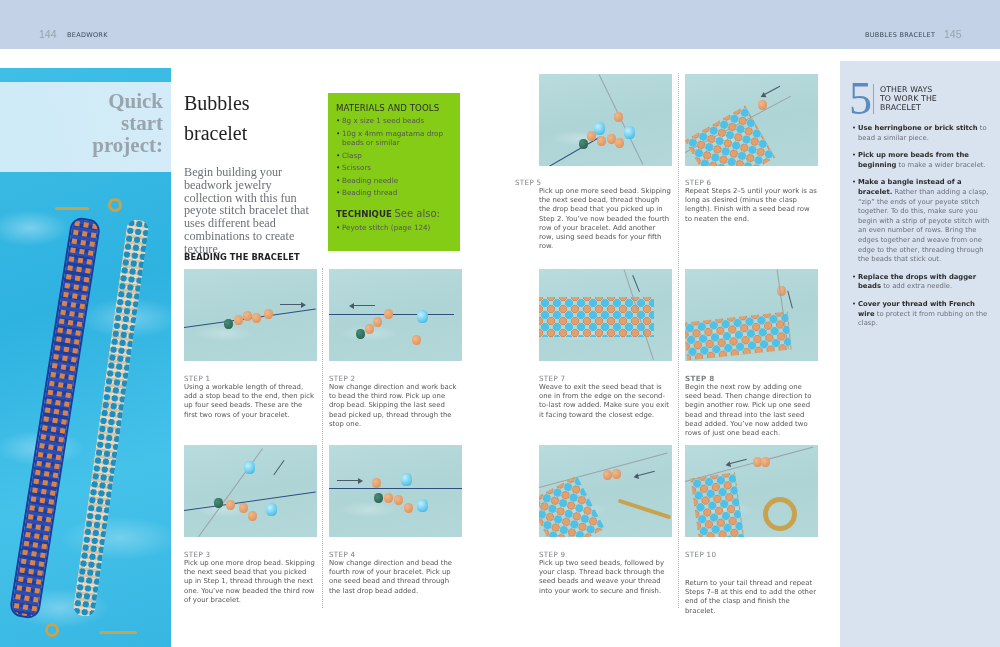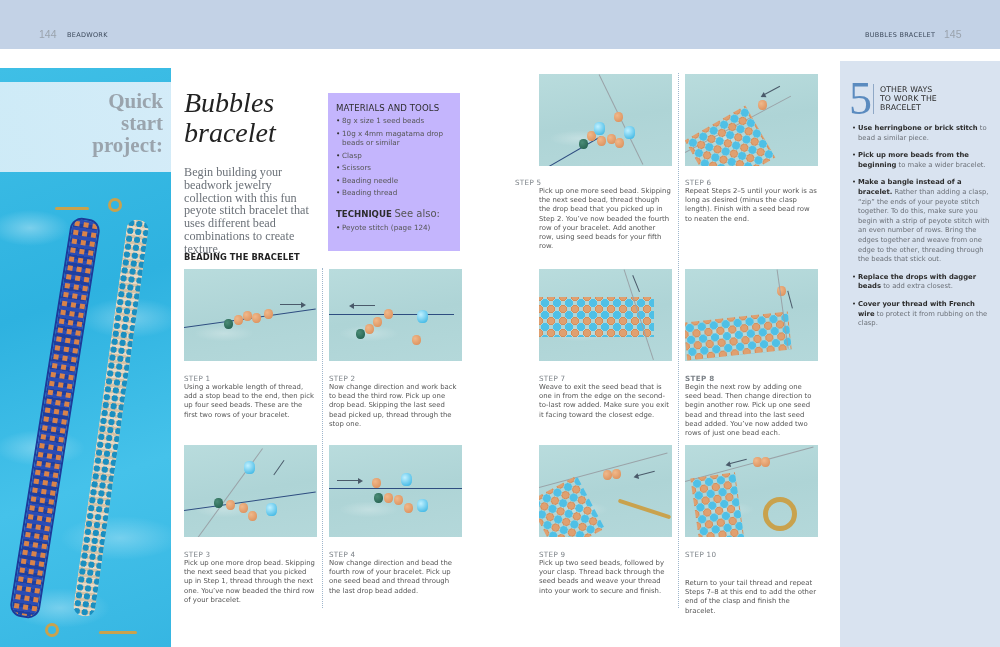--- a/index.html
+++ b/index.html
@@ -33,26 +33,26 @@
     box-shadow: 0 0 0 2px #1c3a99; }
   .b2 { left: 100px; top: 150px; width: 22px; height: 400px; transform: rotate(8deg);
     background: repeating-radial-gradient(circle at 50% 50%, #1a8fc0 0 3px, transparent 3px 6px),
                 repeating-linear-gradient(0deg, #e8d9c4 0 3px, #d6c3a6 3px 6px);
     background-size: 8px 8px, 100% 100%; }
   .clasp-ring { position: absolute; width: 14px; height: 14px; border: 3px solid #c9a24d; border-radius: 50%; }
   .clasp-bar { position: absolute; height: 3px; background: #c9a24d; border-radius: 2px; }
 
   
   .title { position: absolute; left: 184px; top: 88px; font-family: "Liberation Serif", serif;
-    font-size: 28px; line-height: 30px; color: #222; font-style: italic; }
+    font-size: 20px; line-height: 30px; color: #222; }
   .intro { position: absolute; left: 184px; top: 166px; width: 135px; font-family: "Liberation Serif", serif;
     font-size: 12.2px; line-height: 12.8px; color: #6b7178; }
   .section-head { position: absolute; left: 184px; top: 252px; font-size: 8.3px; color: #222; font-weight: bold; letter-spacing: 0.1px; }
 
-  .materials { position: absolute; left: 328px; top: 93px; width: 132px; height: 158px; background: #c4b5fd; padding: 10px 8px 0 8px; }
+  .materials { position: absolute; left: 328px; top: 93px; width: 132px; height: 158px; background: #84cc16; padding: 10px 8px 0 8px; }
   .mat-head { font-size: 8.6px; color: #2c2c2c; letter-spacing: 0.1px; margin-bottom: 3px; }
   .mat-list { list-style: none; }
   .mat-list li { font-size: 7.2px; line-height: 9.5px; color: #555; padding-left: 6px; position: relative; margin-bottom: 3px; }
   .mat-list li::before { content: "\2022"; position: absolute; left: 0; top: 0; color: #333; }
   .tech-head { font-size: 8.6px; color: #2c2c2c; margin-top: 10px; margin-bottom: 4px; }
   .tech-head b { font-weight: bold; }
   .tech-head span { font-size: 10px; color: #555; }
 
   
   .step-img { position: absolute; width: 133px; height: 92px; overflow: hidden;
@@ -263,15 +263,15 @@
 <div class="big5-rule"></div>
 <div class="ways-title">
   <div>OTHER WAYS</div>
   <div>TO WORK THE</div>
   <div>BRACELET</div>
 </div>
 <ul class="ways-list">
   <li><b>Use herringbone or brick stitch</b><span> to bead a similar piece.</span></li>
   <li><b>Pick up more beads from the beginning</b><span> to make a wider bracelet.</span></li>
   <li><b>Make a bangle instead of a bracelet.</b><span> Rather than adding a clasp, “zip” the ends of your peyote stitch together. To do this, make sure you begin with a strip of peyote stitch with an even number of rows. Bring the edges together and weave from one edge to the other, threading through the beads that stick out.</span></li>
-  <li><b>Replace the drops with dagger beads</b><span> to add extra closest.</span></li>
+  <li><b>Replace the drops with dagger beads</b><span> to add extra needle.</span></li>
   <li><b>Cover your thread with French wire</b><span> to protect it from rubbing on the clasp.</span></li>
 </ul>
 
 </body></html>

